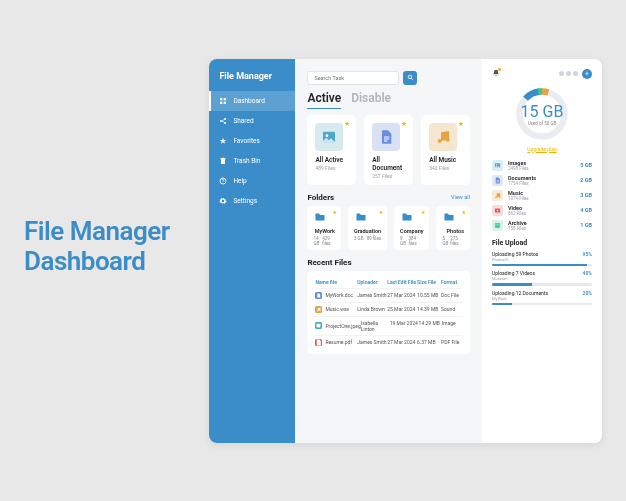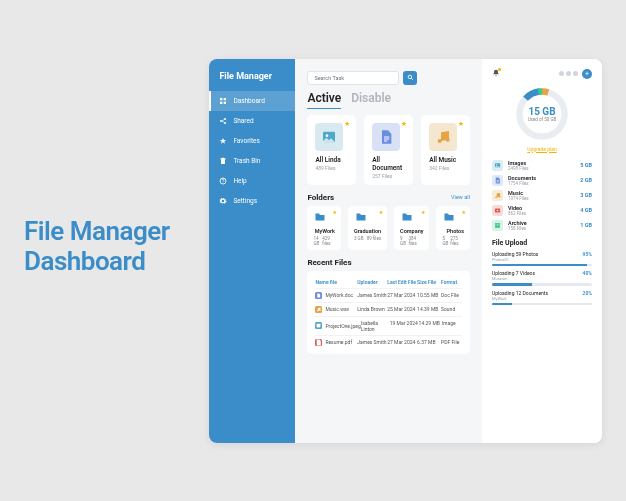--- a/index.html
+++ b/index.html
@@ -66,21 +66,21 @@
 .r-top { display:flex; justify-content:space-between; align-items:center; margin-bottom:6px; }
 .bell { font-size:8px; color:#555; position:relative; cursor:pointer; }
 .bell::after { content:""; position:absolute; top:-1px; right:-1px; width:3px; height:3px; background:#f5b301; border-radius:50%; }
 .dots-add { display:flex; gap:2px; align-items:center; }
 .dot { width:5px; height:5px; border-radius:50%; background:#d0d4dc; }
 .add-btn { width:10px; height:10px; border-radius:50%; background:#3a8dc8; color:#fff; display:flex; align-items:center; justify-content:center; font-size:7px; cursor:pointer; border:none; margin-left:2px; }
 
 .donut-wrap { display:flex; flex-direction:column; align-items:center; margin-bottom:8px; }
 .donut { position:relative; width:58px; height:58px; }
 .donut-inner { position:absolute; inset:0; display:flex; flex-direction:column; align-items:center; justify-content:center; }
-.donut-val { font-size:10px; font-weight:700; color:#3a8dc8; }
+.donut-val { font-size:16px; font-weight:400; color:#3a8dc8; }
 .donut-sub { font-size:4.5px; color:#888; }
 .upgrade { font-size:5px; color:#f5b301; text-decoration:underline; margin-top:3px; cursor:pointer; }
 
 .cat-list { display:flex; flex-direction:column; gap:4px; margin-bottom:8px; }
 .cat { display:flex; align-items:center; gap:5px; }
 .cat-ico { width:11px; height:11px; border-radius:2px; display:flex; align-items:center; justify-content:center; font-size:6px; }
 .cat-txt { flex:1; }
 .cat-name { font-size:5.5px; font-weight:600; color:#222; line-height:1.1; }
 .cat-sub { font-size:4.5px; color:#9aa0aa; }
 .cat-size { font-size:5.5px; font-weight:700; color:#3a8dc8; }
@@ -182,21 +182,21 @@
       <div class="cards" id="cards-row">
           <div class="card">
      <span class="star">★</span>
      <div class="card-icon ci-img">
               <svg width="16" height="16" viewBox="0 0 24 24" fill="#4fa8c9">
                 <rect x="3" y="4" width="18" height="16" rx="2"></rect>
                 <circle cx="9" cy="10" r="2" fill="#fff"></circle>
                 <path d="M3 18l5-5 4 4 3-3 6 6H3z" fill="#fff" opacity=".7"></path>
               </svg>
             </div>
-     <div class="card-name">All Linda</div>
+     <div class="card-name">All Active</div>
      <div class="card-sub">489 Files</div>
    </div>
           <div class="card">
      <span class="star">★</span>
      <div class="card-icon ci-doc">
               <svg width="16" height="16" viewBox="0 0 24 24" fill="#6b8de0">
                 <path d="M6 2h9l5 5v15H6z"></path>
                 <path d="M9 12h8M9 15h8M9 18h5" stroke="#fff" stroke-width="1.5"></path>
               </svg>
             </div>

